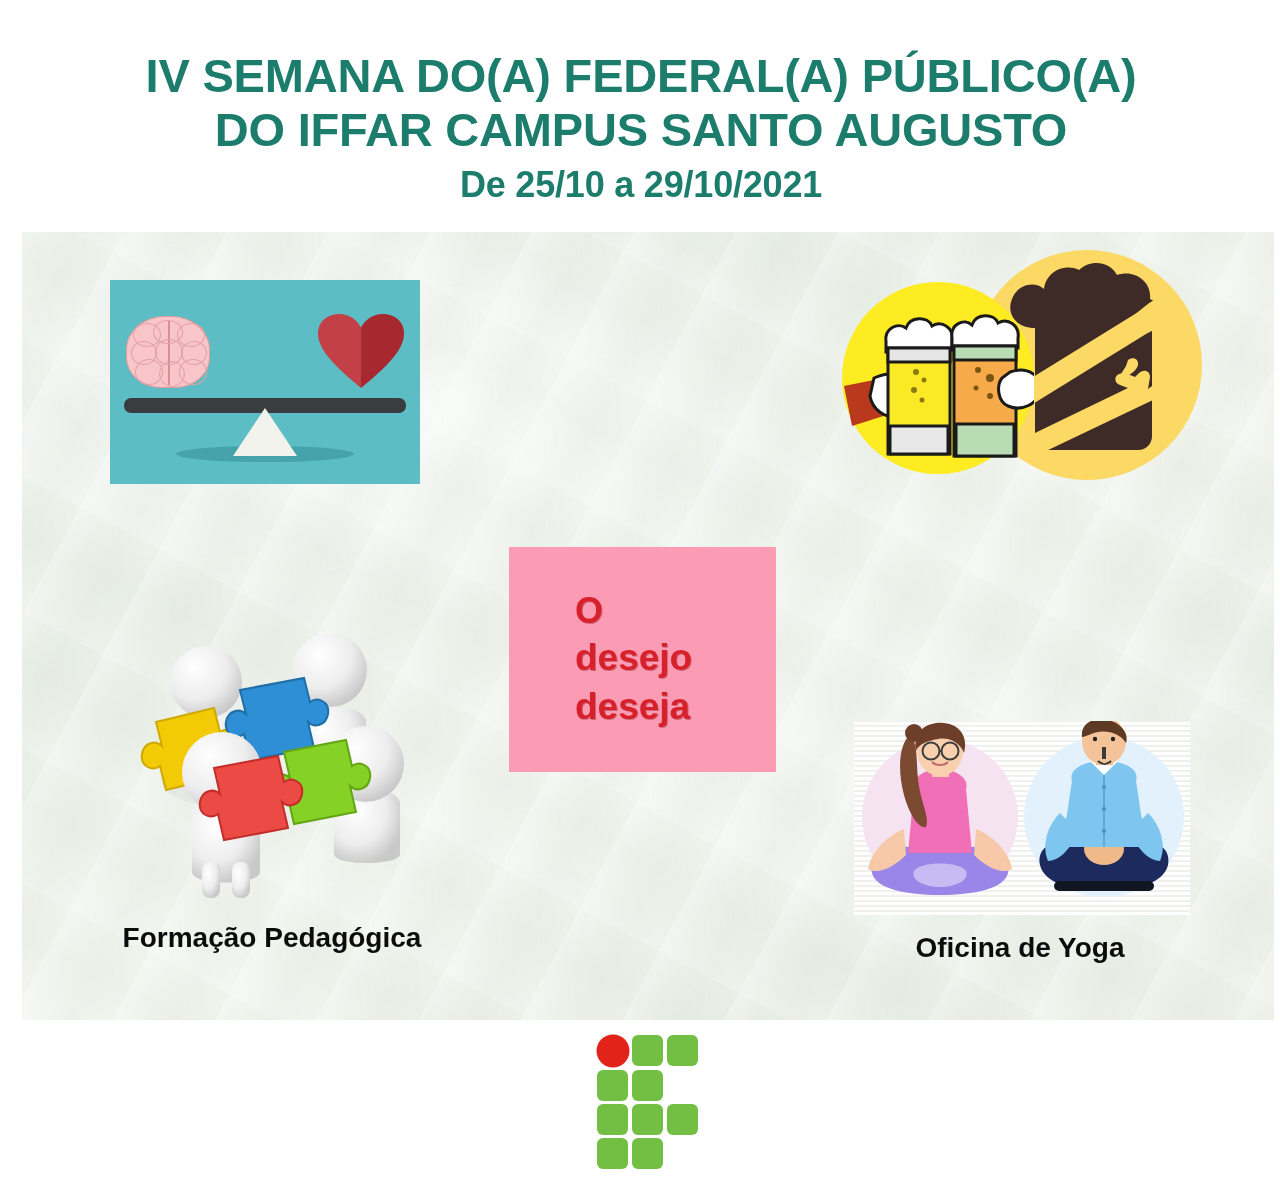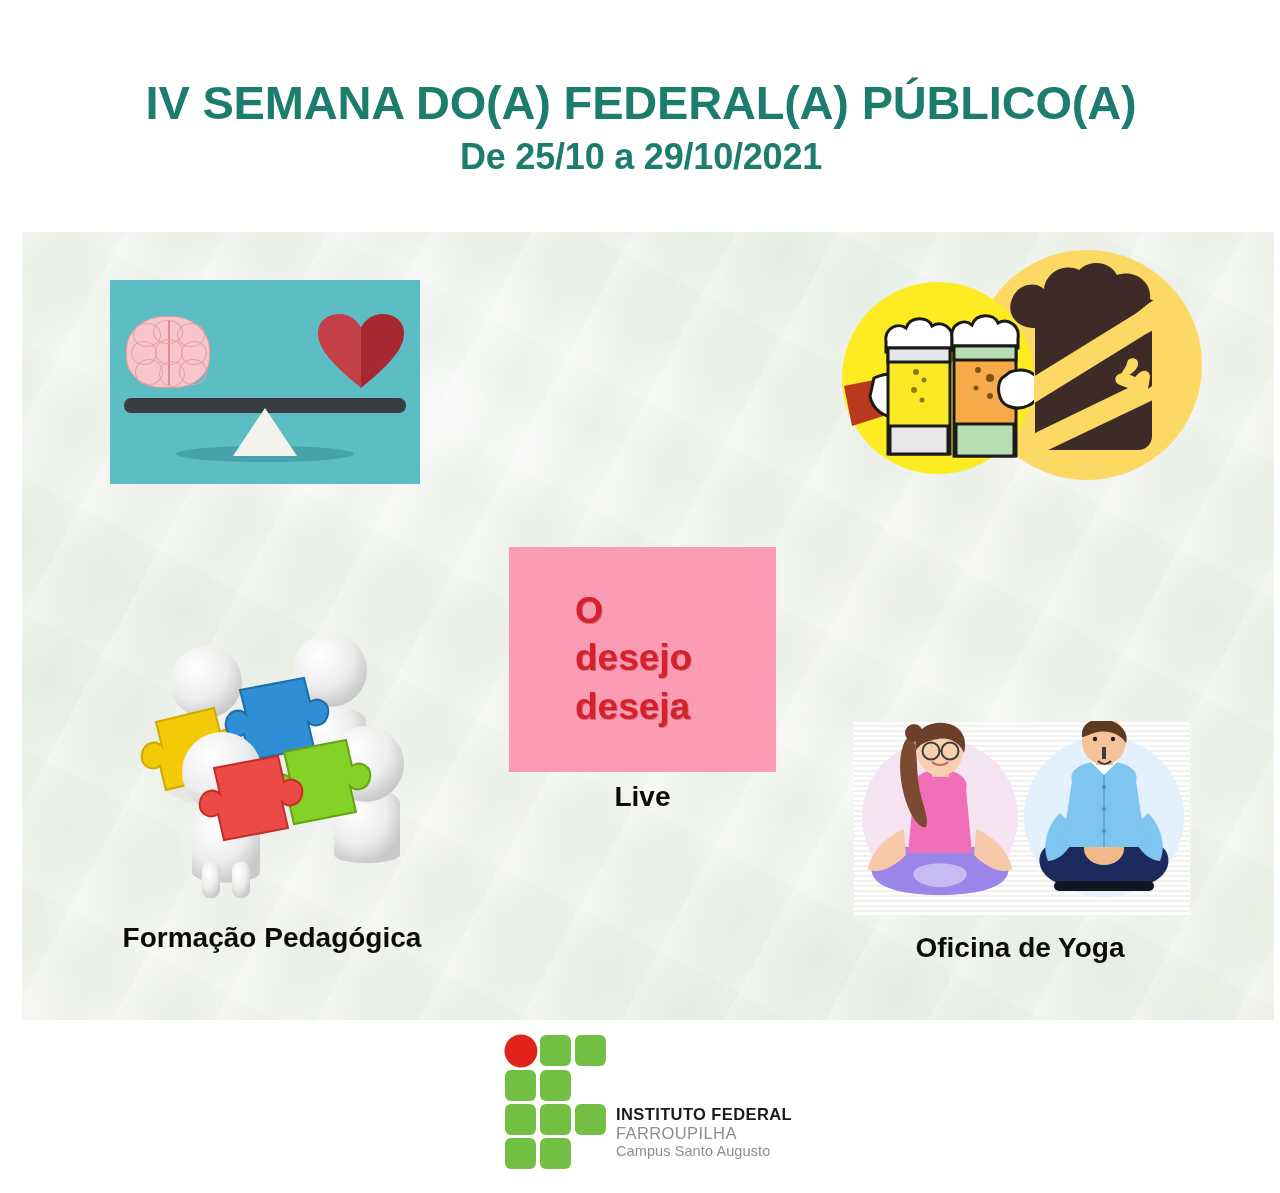--- a/index.html
+++ b/index.html
@@ -277,20 +277,21 @@
   }
   .yoga-img svg { display: block; width: 100%; height: 100%; }
 </style>
 </head>
 <body>
 
 <div class="slide">
 
   <div class="title-band">
     <div class="title-line">IV SEMANA DO(A) FEDERAL(A) PÚBLICO(A)</div>
+    <div class="title-line">DO IFFAR CAMPUS SANTO AUGUSTO</div>
     <div class="title-line l3">De 25/10 a 29/10/2021</div>
   </div>
 
   <div class="content">
 
     <div class="balance-img">
       <div class="brain">
         <div class="lobe" style="left:6px;  top:6px;  width:26px; height:22px;"></div>
         <div class="lobe" style="left:26px; top:3px;  width:28px; height:22px;"></div>
         <div class="lobe" style="left:50px; top:6px;  width:26px; height:22px;"></div>
@@ -394,21 +395,20 @@
                  L 170 224 L 106 236 L 100 210 C 92 216, 80 210, 82 198 C 84 186, 96 184, 102 190 Z" fill="#ec4a45" stroke="#c32e2a" stroke-width="2"></path>
       </svg>
     </div>
     <div class="caption" style="left:40px; top:690px; width:420px;">Formação Pedagógica</div>
 
     <div class="live-box">
       <div class="ln first">O</div>
       <div class="ln">desejo</div>
       <div class="ln">deseja</div>
     </div>
-    <div class="live-caption">Live</div>
 
     <div class="yoga-img">
       <svg viewBox="0 0 336 194">
 
         <circle cx="86" cy="96" r="78" fill="#f6e3f2"></circle>
 
         <path d="M18 152 C 14 134, 34 124, 54 126 L 120 126 C 140 124, 158 134, 154 152
                  C 150 168, 120 174, 86 174 C 52 174, 22 168, 18 152 Z" fill="#9a85e8"></path>
         <path d="M60 150 C 66 140, 106 140, 112 150 C 116 160, 100 166, 86 166 C 72 166, 56 160, 60 150 Z" fill="#c6bbf2"></path>
 
@@ -466,21 +466,16 @@
         <rect x="36" y="1" width="31" height="31" rx="6" fill="#72bf44"></rect>
         <rect x="71" y="1" width="31" height="31" rx="6" fill="#72bf44"></rect>
         <rect x="1" y="36" width="31" height="31" rx="6" fill="#72bf44"></rect>
         <rect x="36" y="36" width="31" height="31" rx="6" fill="#72bf44"></rect>
         <rect x="1" y="70" width="31" height="31" rx="6" fill="#72bf44"></rect>
         <rect x="36" y="70" width="31" height="31" rx="6" fill="#72bf44"></rect>
         <rect x="71" y="70" width="31" height="31" rx="6" fill="#72bf44"></rect>
         <rect x="1" y="104" width="31" height="31" rx="6" fill="#72bf44"></rect>
         <rect x="36" y="104" width="31" height="31" rx="6" fill="#72bf44"></rect>
       </svg>
-      <div class="logo-text">
-        <div class="t1">INSTITUTO FEDERAL</div>
-        <div class="t2">FARROUPILHA</div>
-        <div class="t3">Campus Santo Augusto</div>
-      </div>
     </div>
   </div>
 
 </div>
 
 </body></html>

